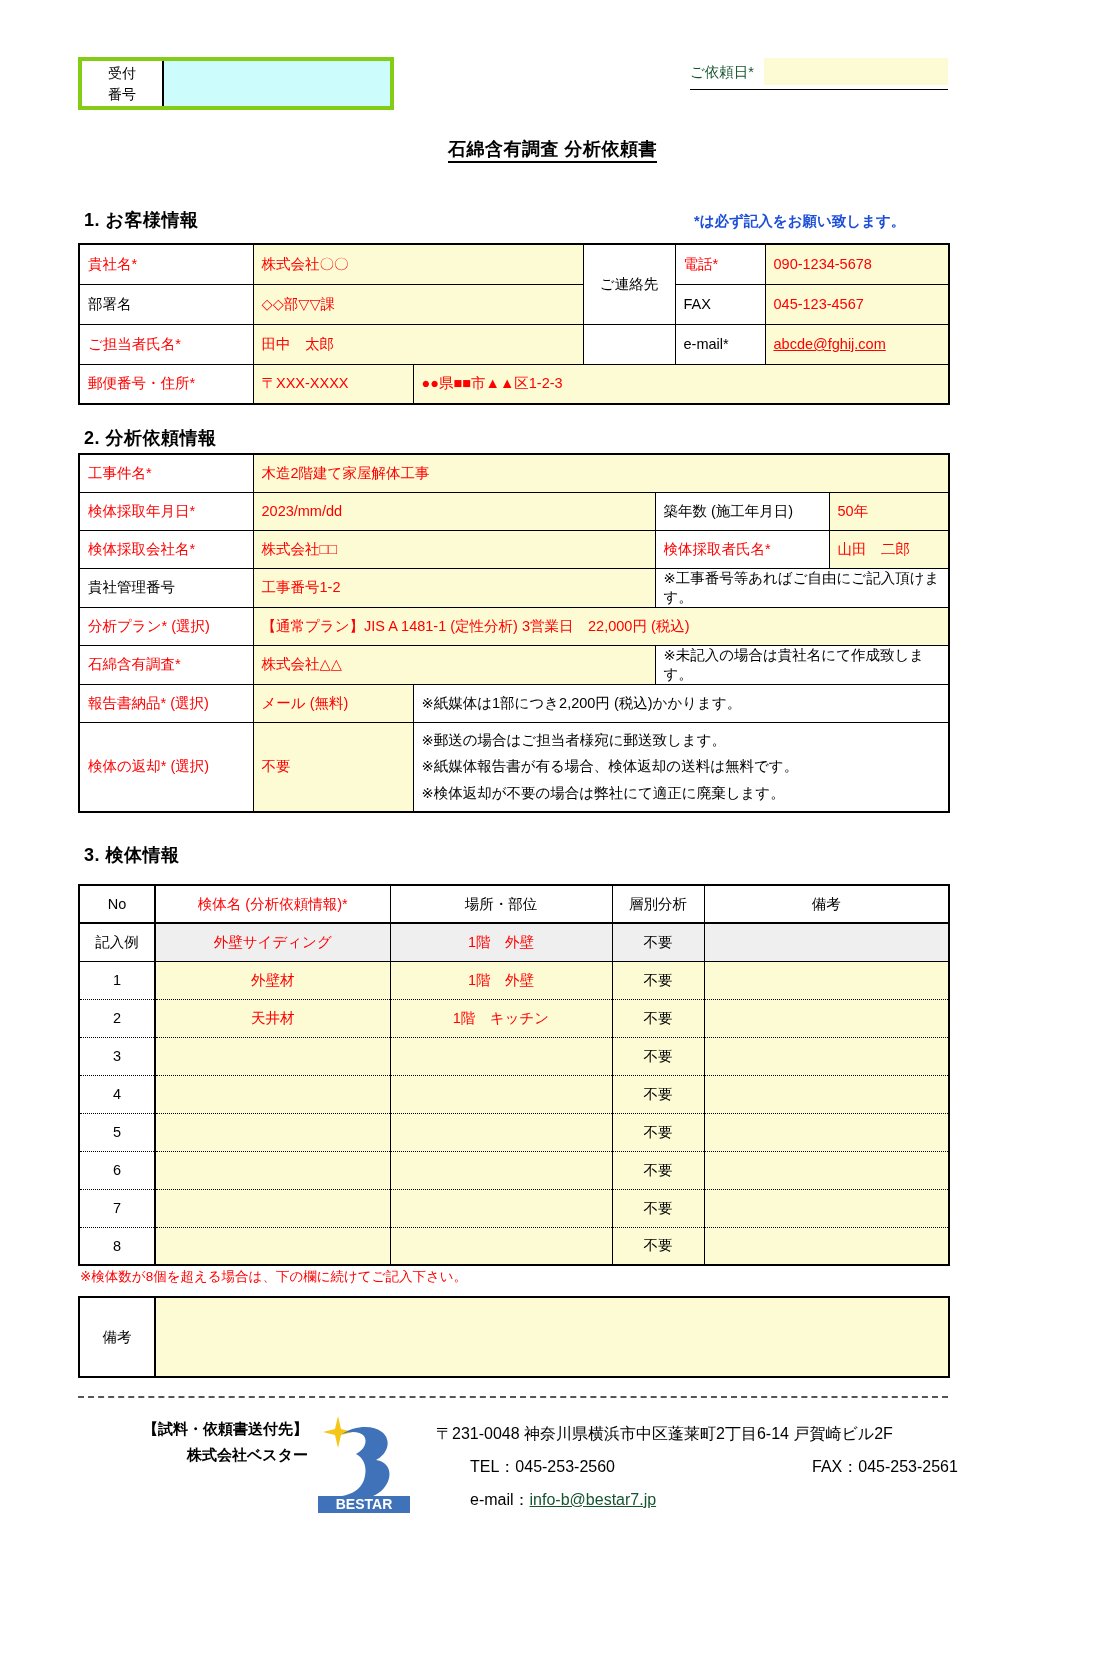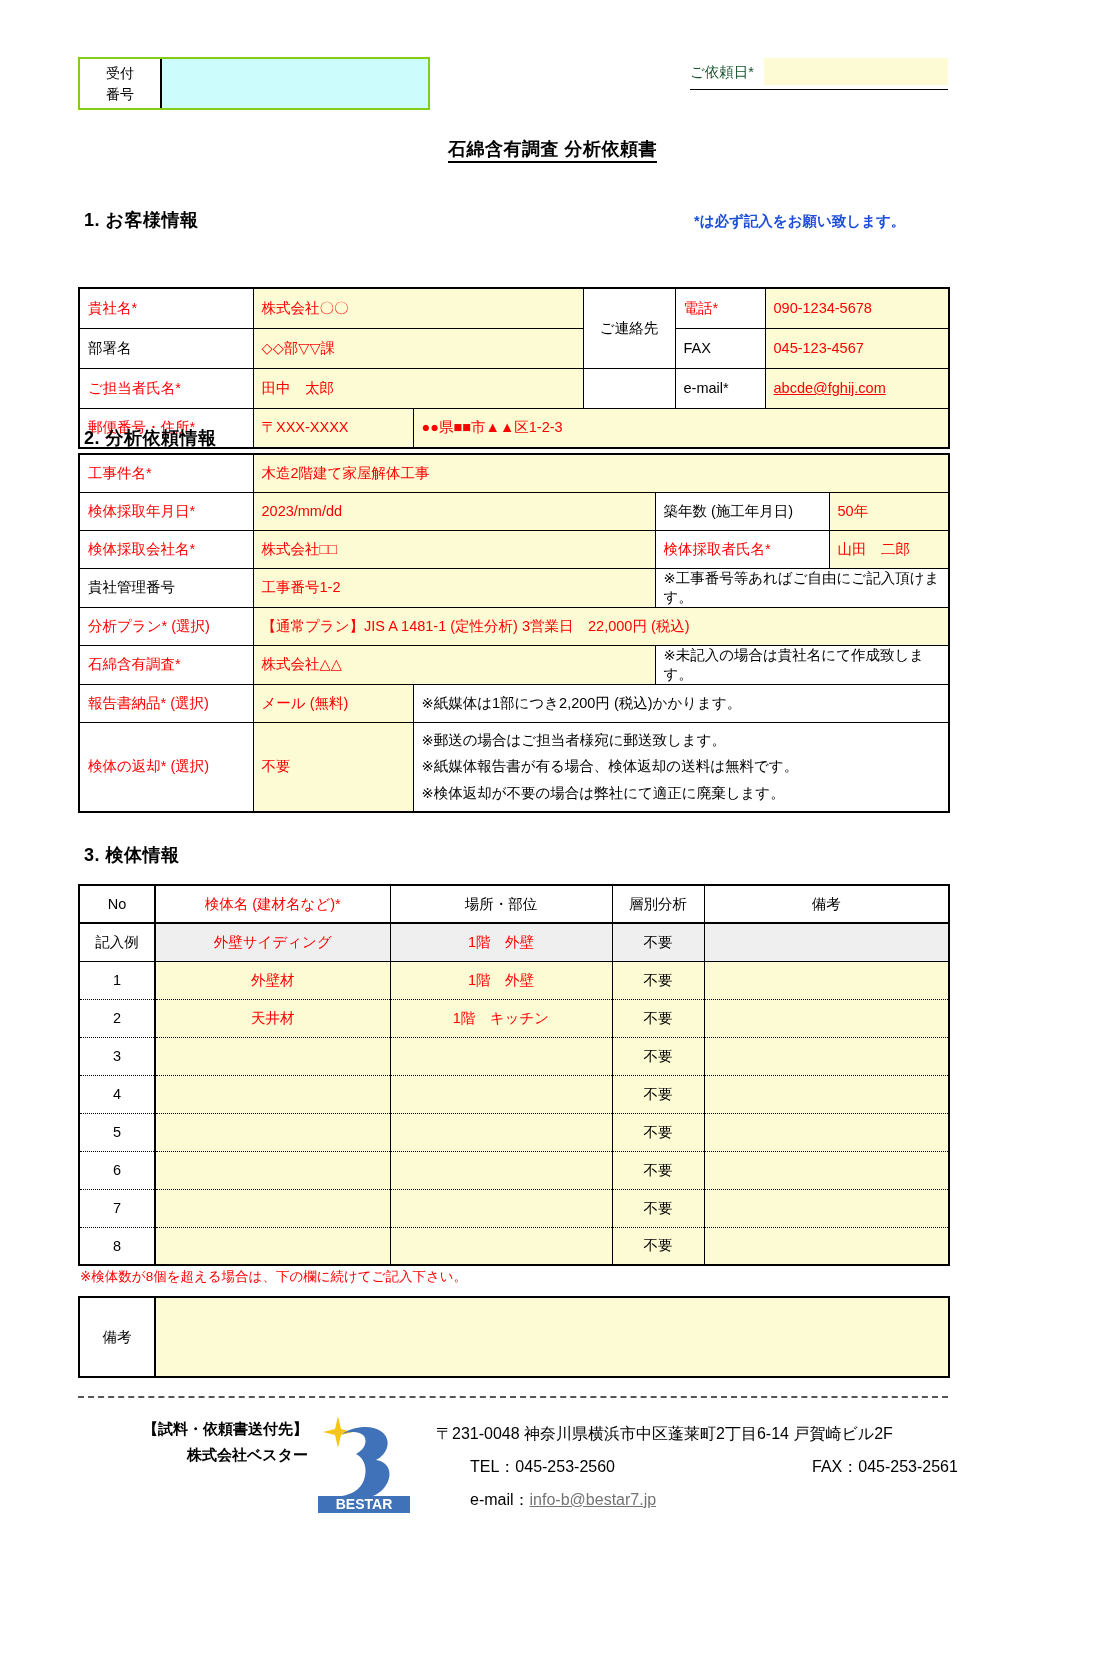--- a/index.html
+++ b/index.html
@@ -23,22 +23,22 @@
   }
 
   
   .red { color: #ff0000; }
   .blk { color: #000000; }
 
   
   .receipt-box {
     position: absolute;
     left: 78px; top: 57px;
-    width: 352px; height: 53px;
-    border: 2px solid #84cc16;
+    width: 316px; height: 53px;
+    border: 4px solid #84cc16;
     display: flex;
   }
   .receipt-label {
     width: 82px;
     border-right: 2px solid #000;
     display: flex; flex-direction: column;
     align-items: center; justify-content: center;
     font-size: 14px; line-height: 1.45;
     background: #fff;
   }
@@ -119,21 +119,21 @@
   .dotted-b { border-bottom: 1px dotted #000 !important; }
   .thick-l { border-left: 2px solid #000 !important; }
   .thick-r { border-right: 2px solid #000 !important; }
   .thick-t { border-top: 2px solid #000 !important; }
   .thick-b { border-bottom: 2px solid #000 !important; }
   .ctr { text-align: center; }
   .sm { font-size: 12.5px; }
   .underline-link { text-decoration: underline; }
 
   
-  #tbl-customer { left: 78px; top: 243px; width: 870px; margin-top: 44px; }
+  #tbl-customer { left: 78px; top: 243px; width: 870px; }
 
   
   #tbl-request { left: 78px; top: 453px; width: 870px; }
 
   
   #tbl-samples { left: 78px; top: 884px; width: 870px; }
   #tbl-samples td { height: 38px; }
 
   .sample-note {
     position: absolute;
@@ -179,21 +179,21 @@
     padding-left: 18px;
     font-size: 16px;
     line-height: 2.05;
   }
   .fr-line1 { white-space: nowrap; }
   .fr-line2 { display: flex; }
   .fr-tel { margin-left: 34px; width: 250px; }
   .fr-fax { margin-left: 92px; }
   .fr-line3 { margin-left: 34px; }
   .mail-link {
-    color: #737373;
+    color: #14532d;
     text-decoration: underline;
   }
 </style>
 </head>
 <body>
 
 <div class="page">
 
   <div class="receipt-box">
     <div class="receipt-label">
@@ -319,21 +319,21 @@
     <colgroup>
       <col style="width:76px">
         <col style="width:235px">
         <col style="width:222px">
       <col style="width:92px">
         <col style="width:245px">
     </colgroup>
     <thead>
       <tr>
         <td class="ctr blk thick-l thick-t thick-b">No</td>
-        <td class="ctr red thick-t thick-b thick-l">検体名 (建材名など)*</td>
+        <td class="ctr red thick-t thick-b thick-l">検体名 (分析依頼情報)*</td>
         <td class="ctr blk thick-t thick-b">場所・部位</td>
         <td class="ctr blk thick-t thick-b">層別分析</td>
         <td class="ctr blk thick-t thick-b thick-r">備考</td>
       </tr>
     </thead>
     <tbody>
 
       <tr>
         <td class="ctr blk thick-l">記入例</td>
         <td class="ctr red gry thick-l">外壁サイディング</td>

